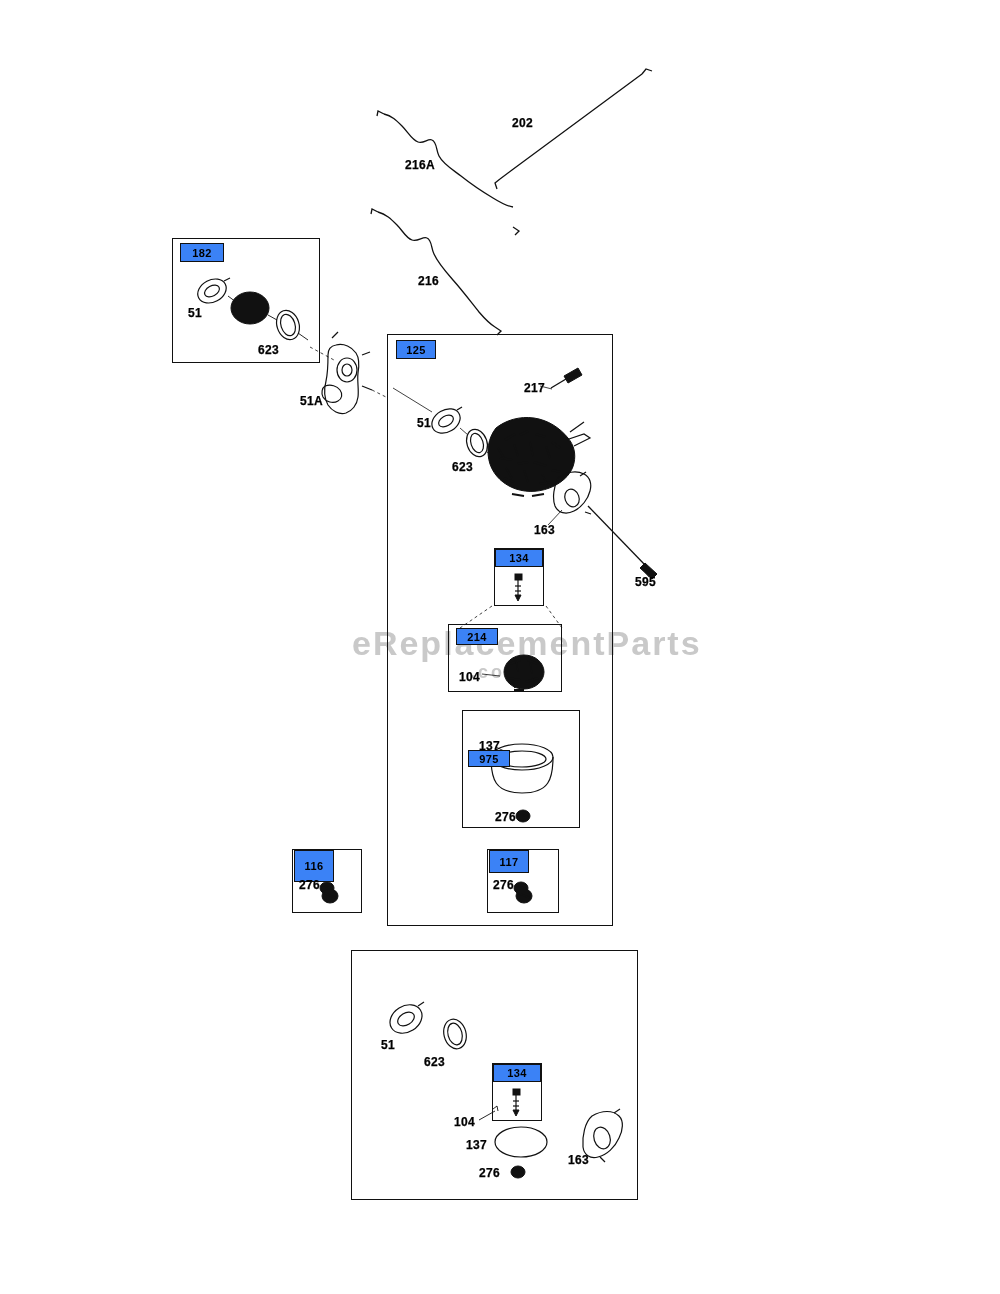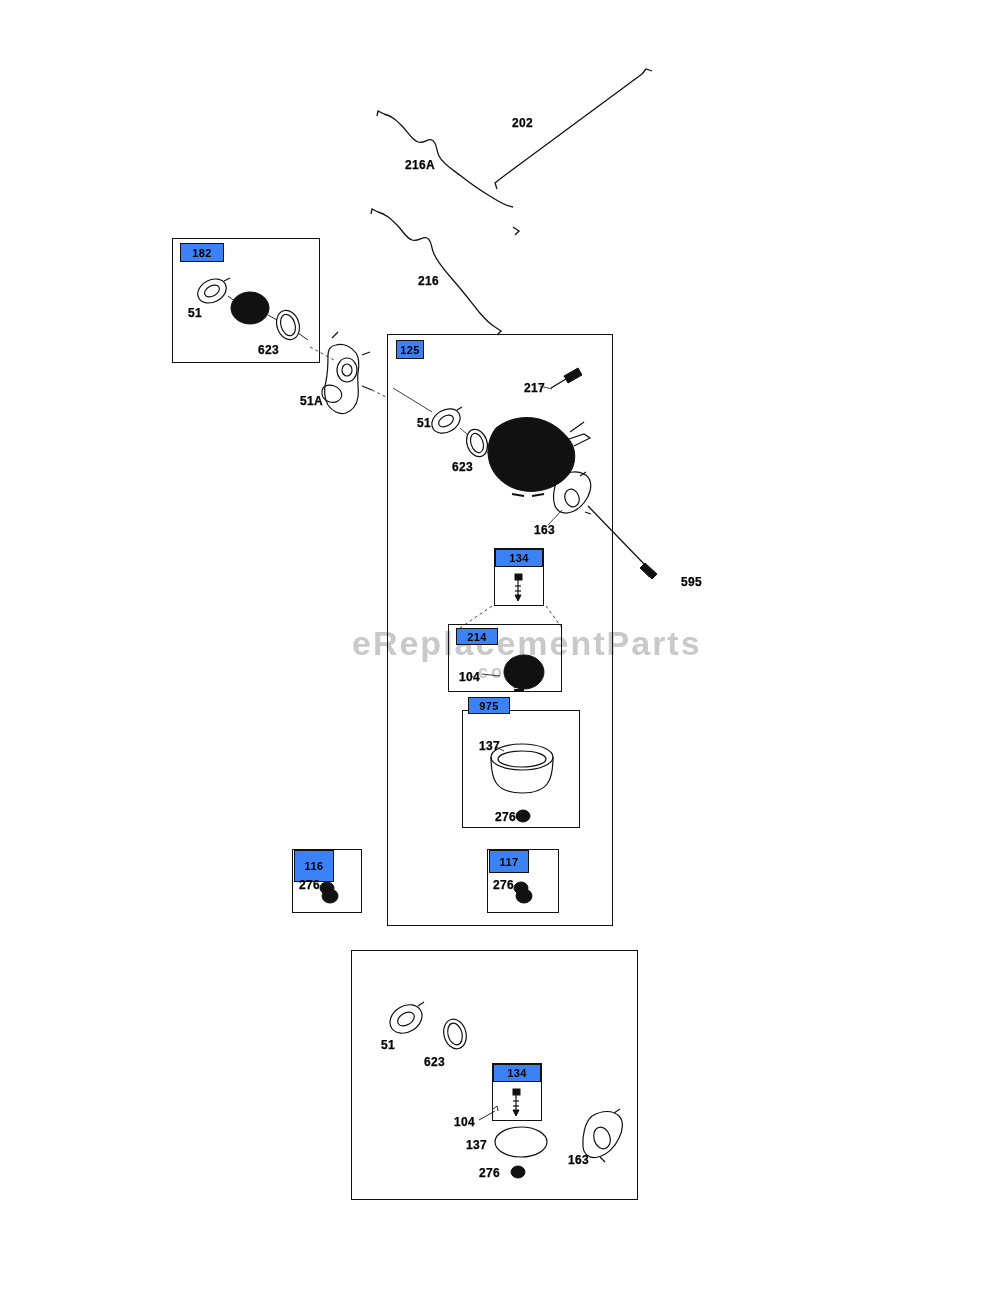--- a/index.html
+++ b/index.html
@@ -309,47 +309,47 @@
         <path class="pt" d="M614,1113 l6,-4"></path>
         <path class="pt" d="M600,1157 l5,5"></path>
       </g>
     </g>
   </svg>
 
   <div class="box" style="left:172px;top:238px;width:148px;height:125px;"></div>
   <div class="box-tab" style="left:180px;top:243px;width:44px;height:19px;">182</div>
 
   <div class="box" style="left:387px;top:334px;width:226px;height:592px;"></div>
-  <div class="box-tab" style="left:396px;top:340px;width:28px;height:19px;">125</div>
+  <div class="box-tab" style="left:396px;top:340px;width:40px;height:19px;">125</div>
 
   <div class="box" style="left:494px;top:548px;width:50px;height:58px;"></div>
   <div class="box-tab" style="left:495px;top:549px;width:48px;height:18px;">134</div>
 
   <div class="box" style="left:448px;top:624px;width:114px;height:68px;"></div>
   <div class="box-tab" style="left:456px;top:628px;width:42px;height:17px;">214</div>
 
   <div class="box" style="left:462px;top:710px;width:118px;height:118px;"></div>
-  <div class="box-tab" style="left:468px;top:697px;width:42px;height:17px;">975</div>
+  <div class="box-tab" style="left:468px;top:750px;width:42px;height:17px;">975</div>
 
   <div class="box" style="left:292px;top:849px;width:70px;height:64px;"></div>
   <div class="box-tab" style="left:294px;top:850px;width:40px;height:32px;">116</div>
 
   <div class="box" style="left:487px;top:849px;width:72px;height:64px;"></div>
   <div class="box-tab" style="left:489px;top:850px;width:40px;height:23px;">117</div>
 
   <div class="box" style="left:351px;top:950px;width:287px;height:250px;"></div>
 
   <div class="box" style="left:492px;top:1063px;width:50px;height:58px;"></div>
   <div class="box-tab" style="left:493px;top:1064px;width:48px;height:18px;">134</div>
 
   <div class="lbl" style="left:512px;top:118px;">202</div>
   <div class="lbl" style="left:405px;top:160px;">216A</div>
   <div class="lbl" style="left:418px;top:256px;margin-top:20px;">216</div>
   <div class="lbl" style="left:300px;top:396px;">51A</div>
-  <div class="lbl" style="left:635px;top:577px;margin-left:46px;">595</div>
+  <div class="lbl" style="left:635px;top:577px;">595</div>
 
   <div class="lbl" style="left:188px;top:308px;">51</div>
   <div class="lbl" style="left:258px;top:345px;">623</div>
 
   <div class="lbl" style="left:524px;top:383px;">217</div>
   <div class="lbl" style="left:417px;top:418px;">51</div>
   <div class="lbl" style="left:452px;top:462px;">623</div>
   <div class="lbl" style="left:534px;top:525px;">163</div>
 
   <div class="lbl" style="left:459px;top:672px;">104</div>

